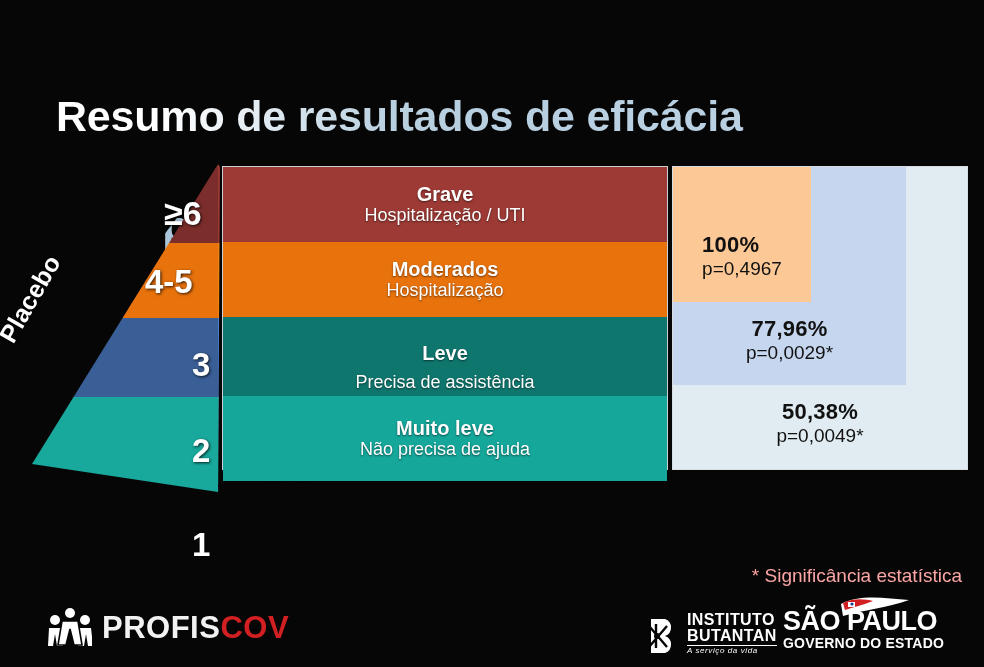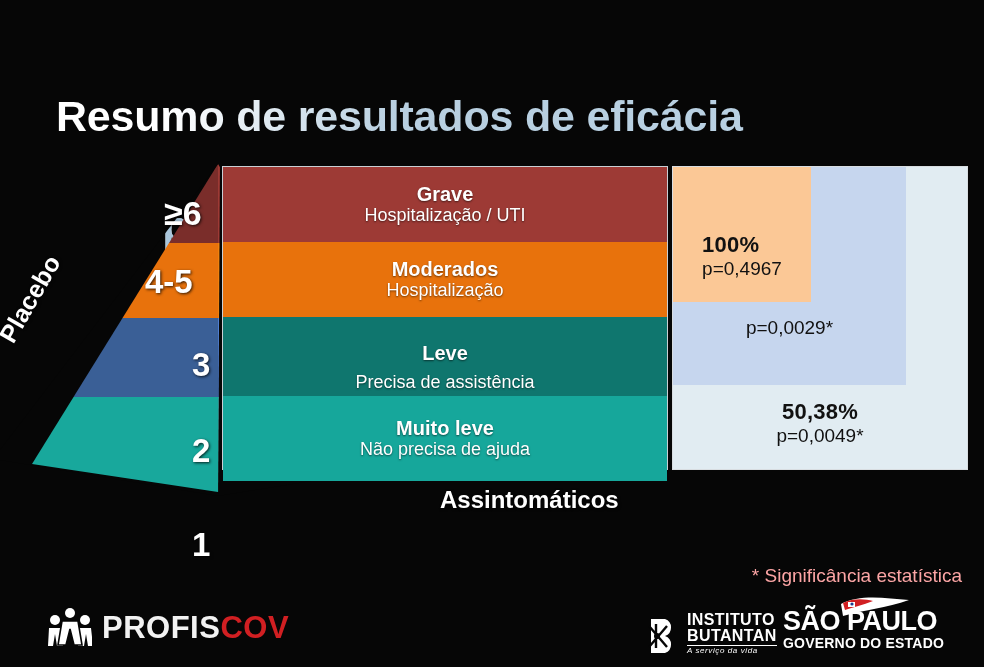--- a/index.html
+++ b/index.html
@@ -165,34 +165,34 @@
 
     <div class="panel">
       <div class="blk blk-50">
         <div class="stack">
           <div class="p-val">50,38%</div>
           <div class="p-p">p=0,0049*</div>
         </div>
       </div>
       <div class="blk blk-77">
         <div class="stack">
+          <div class="p-val">77,96%</div>
           <div class="p-p">p=0,0029*</div>
         </div>
       </div>
       <div class="blk blk-100">
         <div class="stack">
           <div class="p-val">100%</div>
           <div class="p-p">p=0,4967</div>
         </div>
       </div>
     </div>
 
   </div>
 
-  <div class="assint">Assintomáticos</div>
 
   <div class="sig">* Significância estatística</div>
 
   <div class="profiscov">
     <svg width="44" height="40" viewBox="0 0 44 40">
       <circle cx="22" cy="6" r="5" fill="#fff"></circle>
       <path d="M14 14 h16 l4 24 h-8 l-4 -16 -4 16 h-8 z" fill="#fff"></path>
       <circle cx="7" cy="13" r="5" fill="#fff"></circle>
       <path d="M1 21 h12 l2 18 h-6 l-2 -12 -2 12 h-5 z" fill="#fff"></path>
       <circle cx="37" cy="13" r="5" fill="#fff"></circle>

